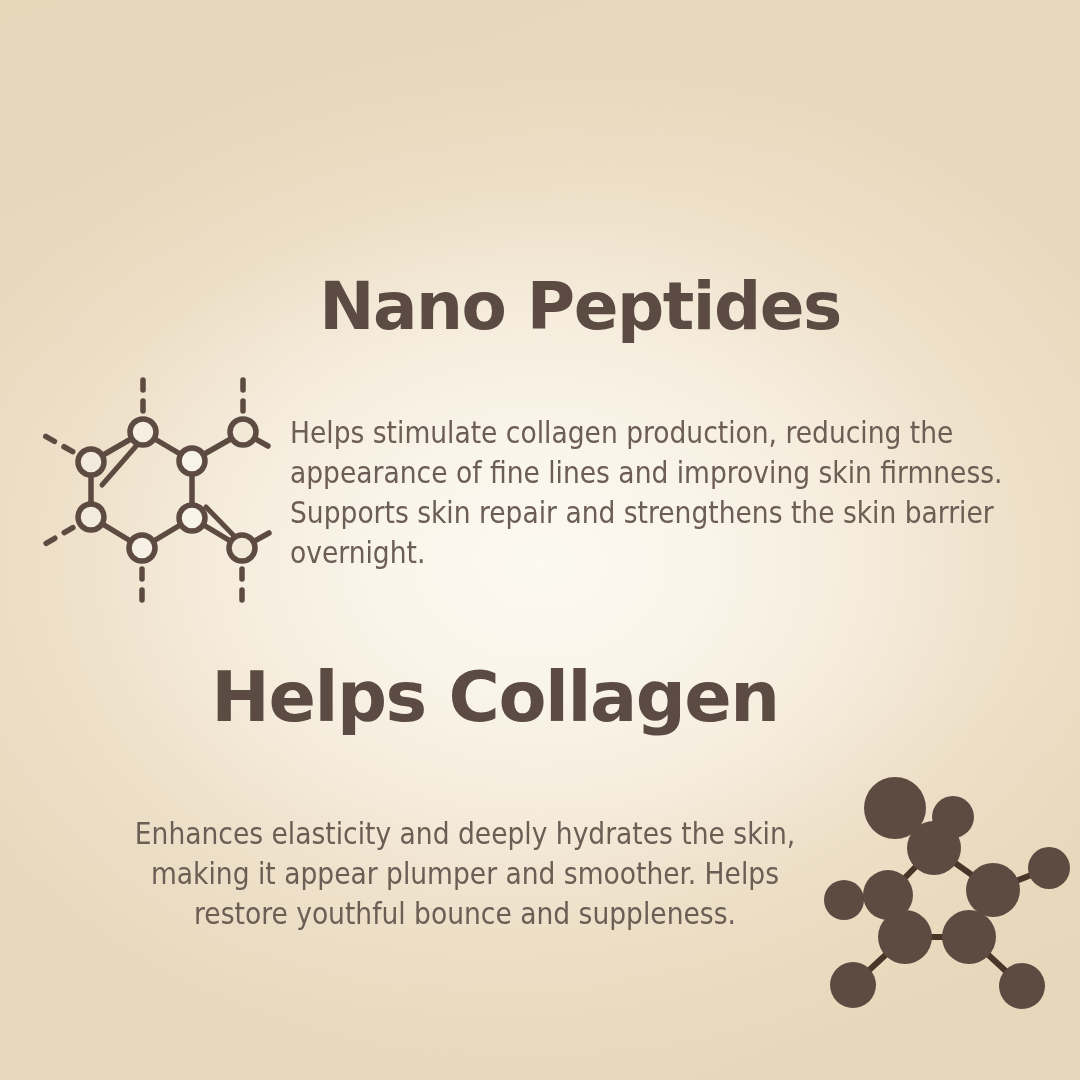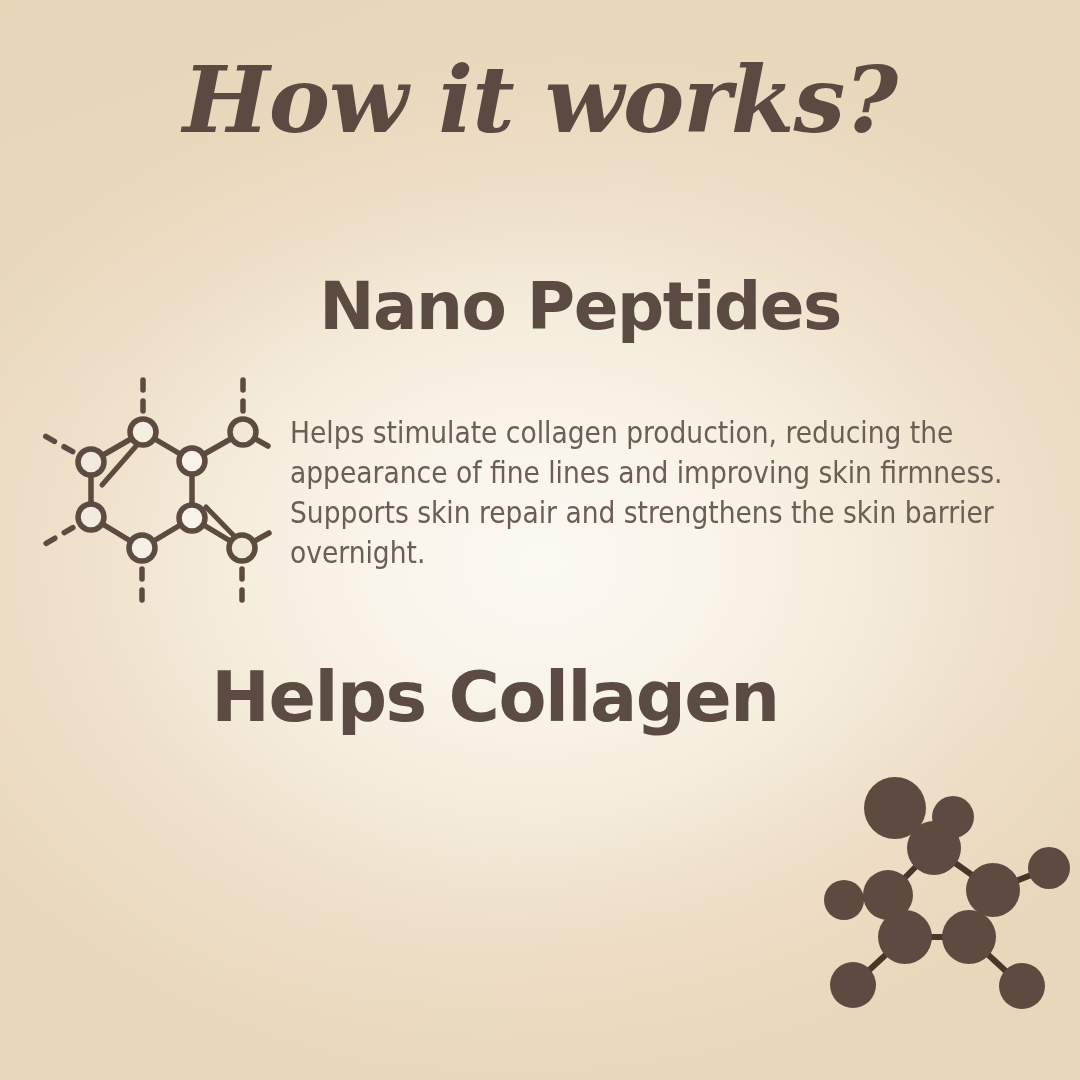--- a/index.html
+++ b/index.html
@@ -120,21 +120,20 @@
   
   .molecule { position: absolute; }
   #molecule-nano   { top: 360px;  left: 30px;  }
   #molecule-collagen { top: 770px; left: 820px; }
 </style>
 </head>
 <body>
 
 <div id="poster">
 
-  <div class="layer" id="title">How it works?</div>
 
   <div class="layer section-heading" id="heading-nano">Nano Peptides</div>
 
   <div class="layer body-text" id="body-nano">Helps stimulate collagen production, reducing the appearance of fine lines and improving skin firmness. Supports skin repair and strengthens the skin barrier overnight.</div>
 
   <svg class="layer molecule" id="molecule-nano" width="250" height="250" viewBox="0 0 250 250">
     <g stroke="#5d4b42" stroke-width="5.5" fill="none" stroke-linecap="round" stroke-linejoin="round">
 
       <path d="M113,72 L162,101"></path>
       <path d="M162,101 L162,158"></path>
@@ -166,20 +165,21 @@
       <circle cx="162" cy="101" r="13" fill="#f8f3e9"></circle>
       <circle cx="61" cy="157" r="13" fill="#f4ebdf"></circle>
       <circle cx="162" cy="158" r="13" fill="#f9f4ea"></circle>
       <circle cx="112" cy="188" r="13" fill="#f7f0e4"></circle>
       <circle cx="212" cy="188" r="13" fill="#f3e9d8"></circle>
     </g>
   </svg>
 
   <div class="layer section-heading" id="heading-collagen">Helps Collagen</div>
 
+  <div class="layer body-text" id="body-collagen">Enhances elasticity and deeply hydrates the skin, making it appear plumper and smoother. Helps restore youthful bounce and suppleness.</div>
 
   <svg class="layer molecule" id="molecule-collagen" width="260" height="250" viewBox="0 0 260 250">
     <g stroke="#4a3528" stroke-width="6" stroke-linecap="round">
 
       <path d="M114,78 L68,125"></path>
       <path d="M114,78 L173,120"></path>
       <path d="M68,125 L85,167"></path>
       <path d="M173,120 L149,167"></path>
       <path d="M85,167 L149,167"></path>
 

